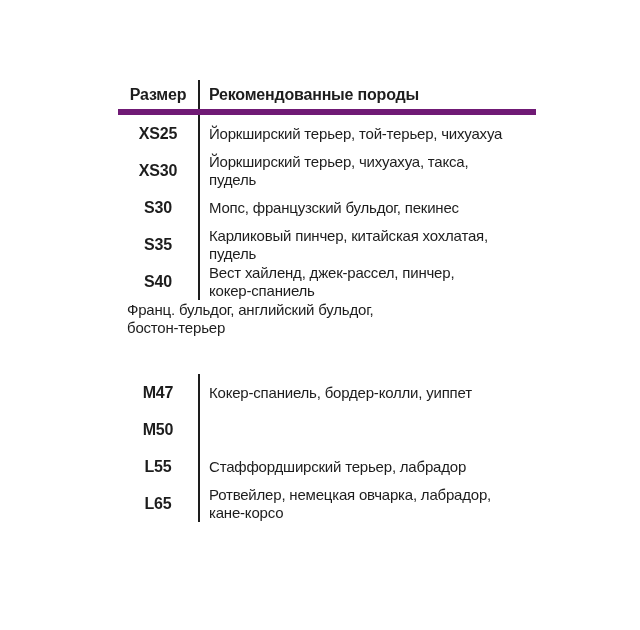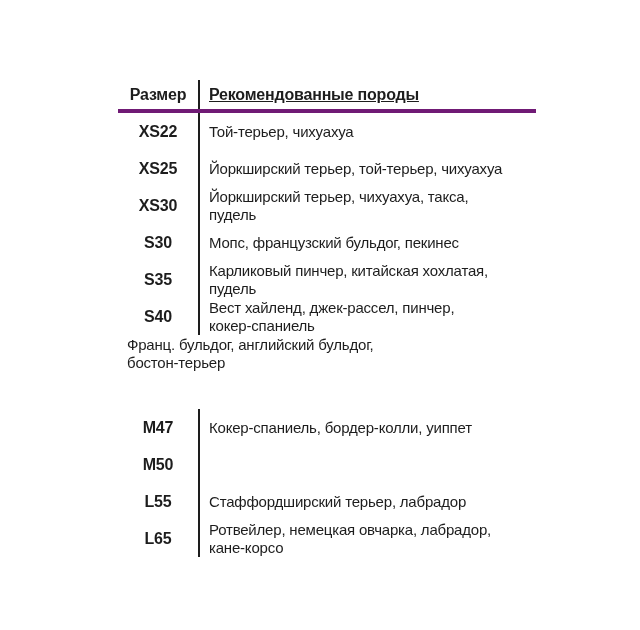--- a/index.html
+++ b/index.html
@@ -23,42 +23,41 @@
   .size-table {
     position: absolute;
     left: 118px;
     top: 80px;
     width: 418px;
   }
   .header-row {
     display: flex;
     align-items: stretch;
     height: 29px;
-    border-bottom: 4px solid #701a75;
+    border-bottom: 6px solid #701a75;
   }
   .hdr-size {
     width: 80px;
     flex: none;
     border-right: 2px solid #1d1d1d;
     display: flex;
     align-items: center;
     justify-content: center;
     font-weight: 700;
     font-size: 16px;
     letter-spacing: -0.2px;
   }
   .hdr-breeds {
     flex: 1;
     display: flex;
     align-items: center;
     padding-left: 9px;
     font-weight: 700;
     font-size: 16px;
     letter-spacing: -0.2px;
-    text-decoration: underline;
   }
   .row {
     display: flex;
     align-items: stretch;
     min-height: 37px;
   }
   .cell-size {
     width: 80px;
     flex: none;
     border-right: 2px solid #1d1d1d;
@@ -83,24 +82,20 @@
 </head>
 <body>
 
 <div class="page">
   <div class="size-table">
     <div class="header-row">
       <div class="hdr-size">Размер</div>
       <div class="hdr-breeds">Рекомендованные породы</div>
     </div>
     <div>
-  <div class="row">
-    <div class="cell-size">XS22</div>
-    <div class="cell-breeds">Той-терьер, чихуахуа</div>
-  </div>
 
   <div class="row">
     <div class="cell-size">XS25</div>
     <div class="cell-breeds">Йоркширский терьер, той-терьер, чихуахуа</div>
   </div>
 
   <div class="row">
     <div class="cell-size">XS30</div>
     <div class="cell-breeds">Йоркширский терьер, чихуахуа, такса,
 пудель</div>

